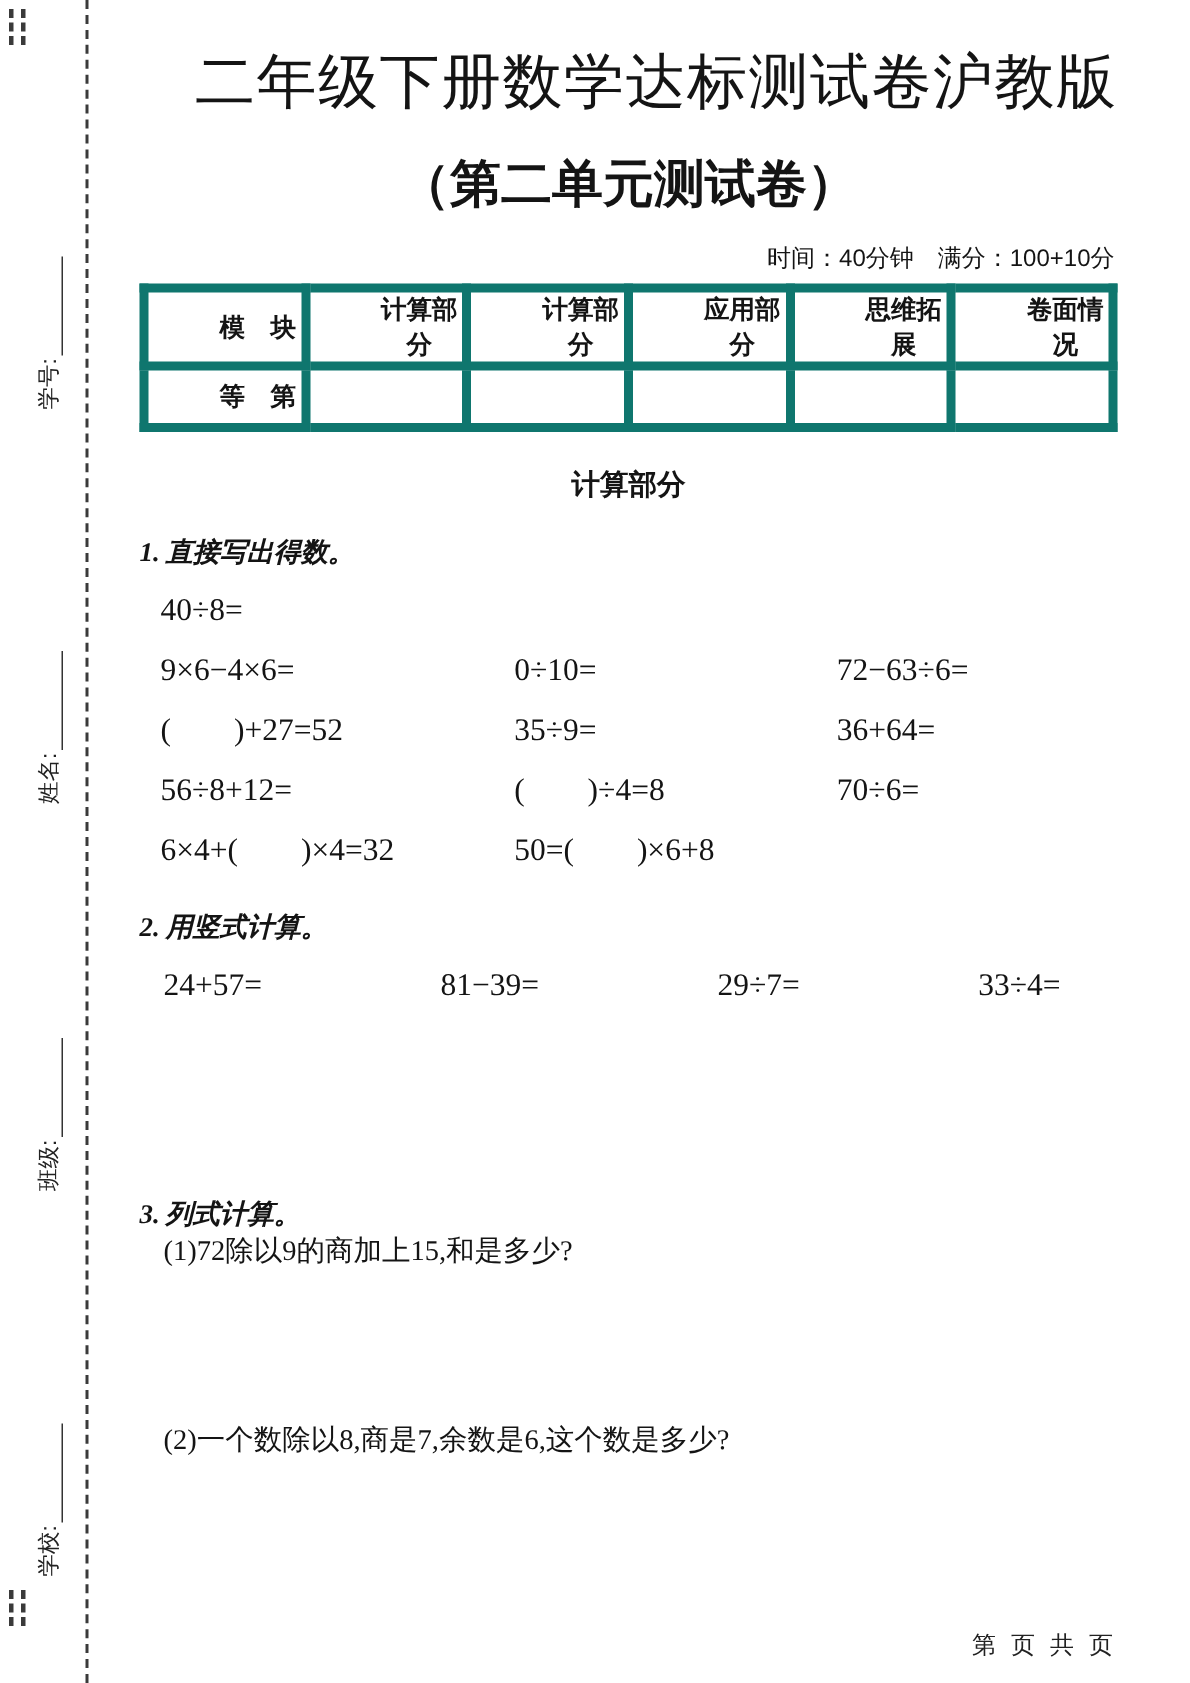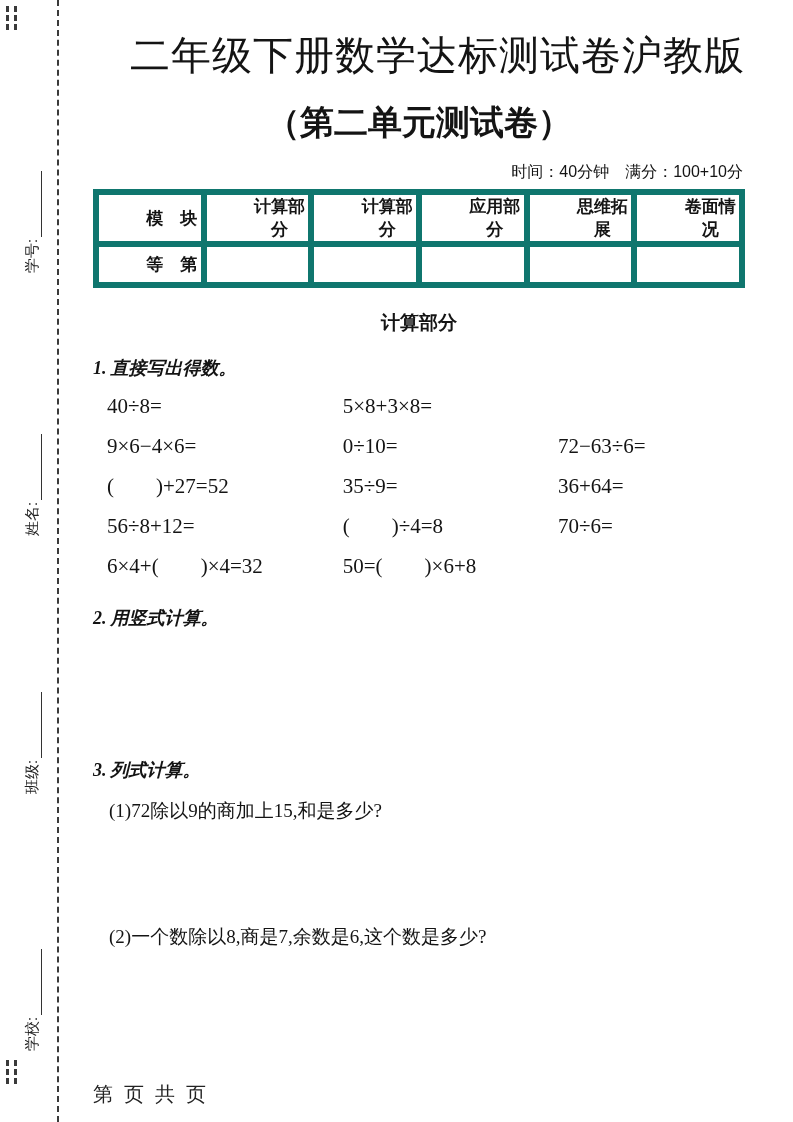--- a/index.html
+++ b/index.html
@@ -63,26 +63,26 @@
   .q1-row .cell { padding-left:2px; white-space:nowrap; }
   .q1-row .c0 { padding-left:14px; }
 
   .q2-problems {
     margin-top:14px; display:flex; justify-content:space-between;
     padding:0 38px 0 16px; font-size:21px;
   }
   .q2-space { height:108px; }
 
   .q3-item { margin-left:16px; font-size:19px; }
-  .q3-item.first { margin-top:16px; }
+  .q3-item.first { }
   .q3-item.second { margin-top:100px; }
 
   .footer {
     position:absolute; left:93px; width:652px; bottom:14px;
-    text-align:left; font-size:20px; letter-spacing:3px; color:#222;
+    text-align:right; font-size:16px; letter-spacing:3px; color:#222;
   }
 </style>
 </head>
 <body>
 
 <div class="page">
 
   <div class="crop" style="left:6px; top:6px;"></div>
   <div class="crop" style="left:14px; top:6px;"></div>
   <div class="crop" style="left:6px; top:1060px;"></div>
@@ -135,21 +135,20 @@
       </table>
 
     <div class="section-heading">计算部分</div>
 
     <div class="q-label">
       <span class="q-num">1.</span><span>直接写出得数。</span>
     </div>
     <div class="q1-grid">
       <div class="q1-row">
         <span class="cell c0">40÷8=</span>
-        <span class="cell">5×8+3×8=</span>
       </div>
       <div class="q1-row">
         <span class="cell c0">9×6−4×6=</span>
         <span class="cell">0÷10=</span>
         <span class="cell">72−63÷6=</span>
       </div>
       <div class="q1-row">
         <span class="cell c0">(　　)+27=52</span>
         <span class="cell">35÷9=</span>
         <span class="cell">36+64=</span>
@@ -162,20 +161,26 @@
       <div class="q1-row">
         <span class="cell c0">6×4+(　　)×4=32</span>
         <span class="cell">50=(　　)×6+8</span>
         <span class="cell"></span>
       </div>
     </div>
 
     <div class="q-label">
       <span class="q-num">2.</span><span>用竖式计算。</span>
     </div>
+    <div class="q2-problems">
+      <span>24+57=</span>
+      <span>81−39=</span>
+      <span>29÷7=</span>
+      <span>33÷4=</span>
+    </div>
     <div class="q2-space"></div>
 
     <div class="q-label">
       <span class="q-num">3.</span><span>列式计算。</span>
     </div>
     <div class="q3-item first">(1)72除以9的商加上15,和是多少?</div>
     <div class="q3-item second">(2)一个数除以8,商是7,余数是6,这个数是多少?</div>
 
   </div>
 

